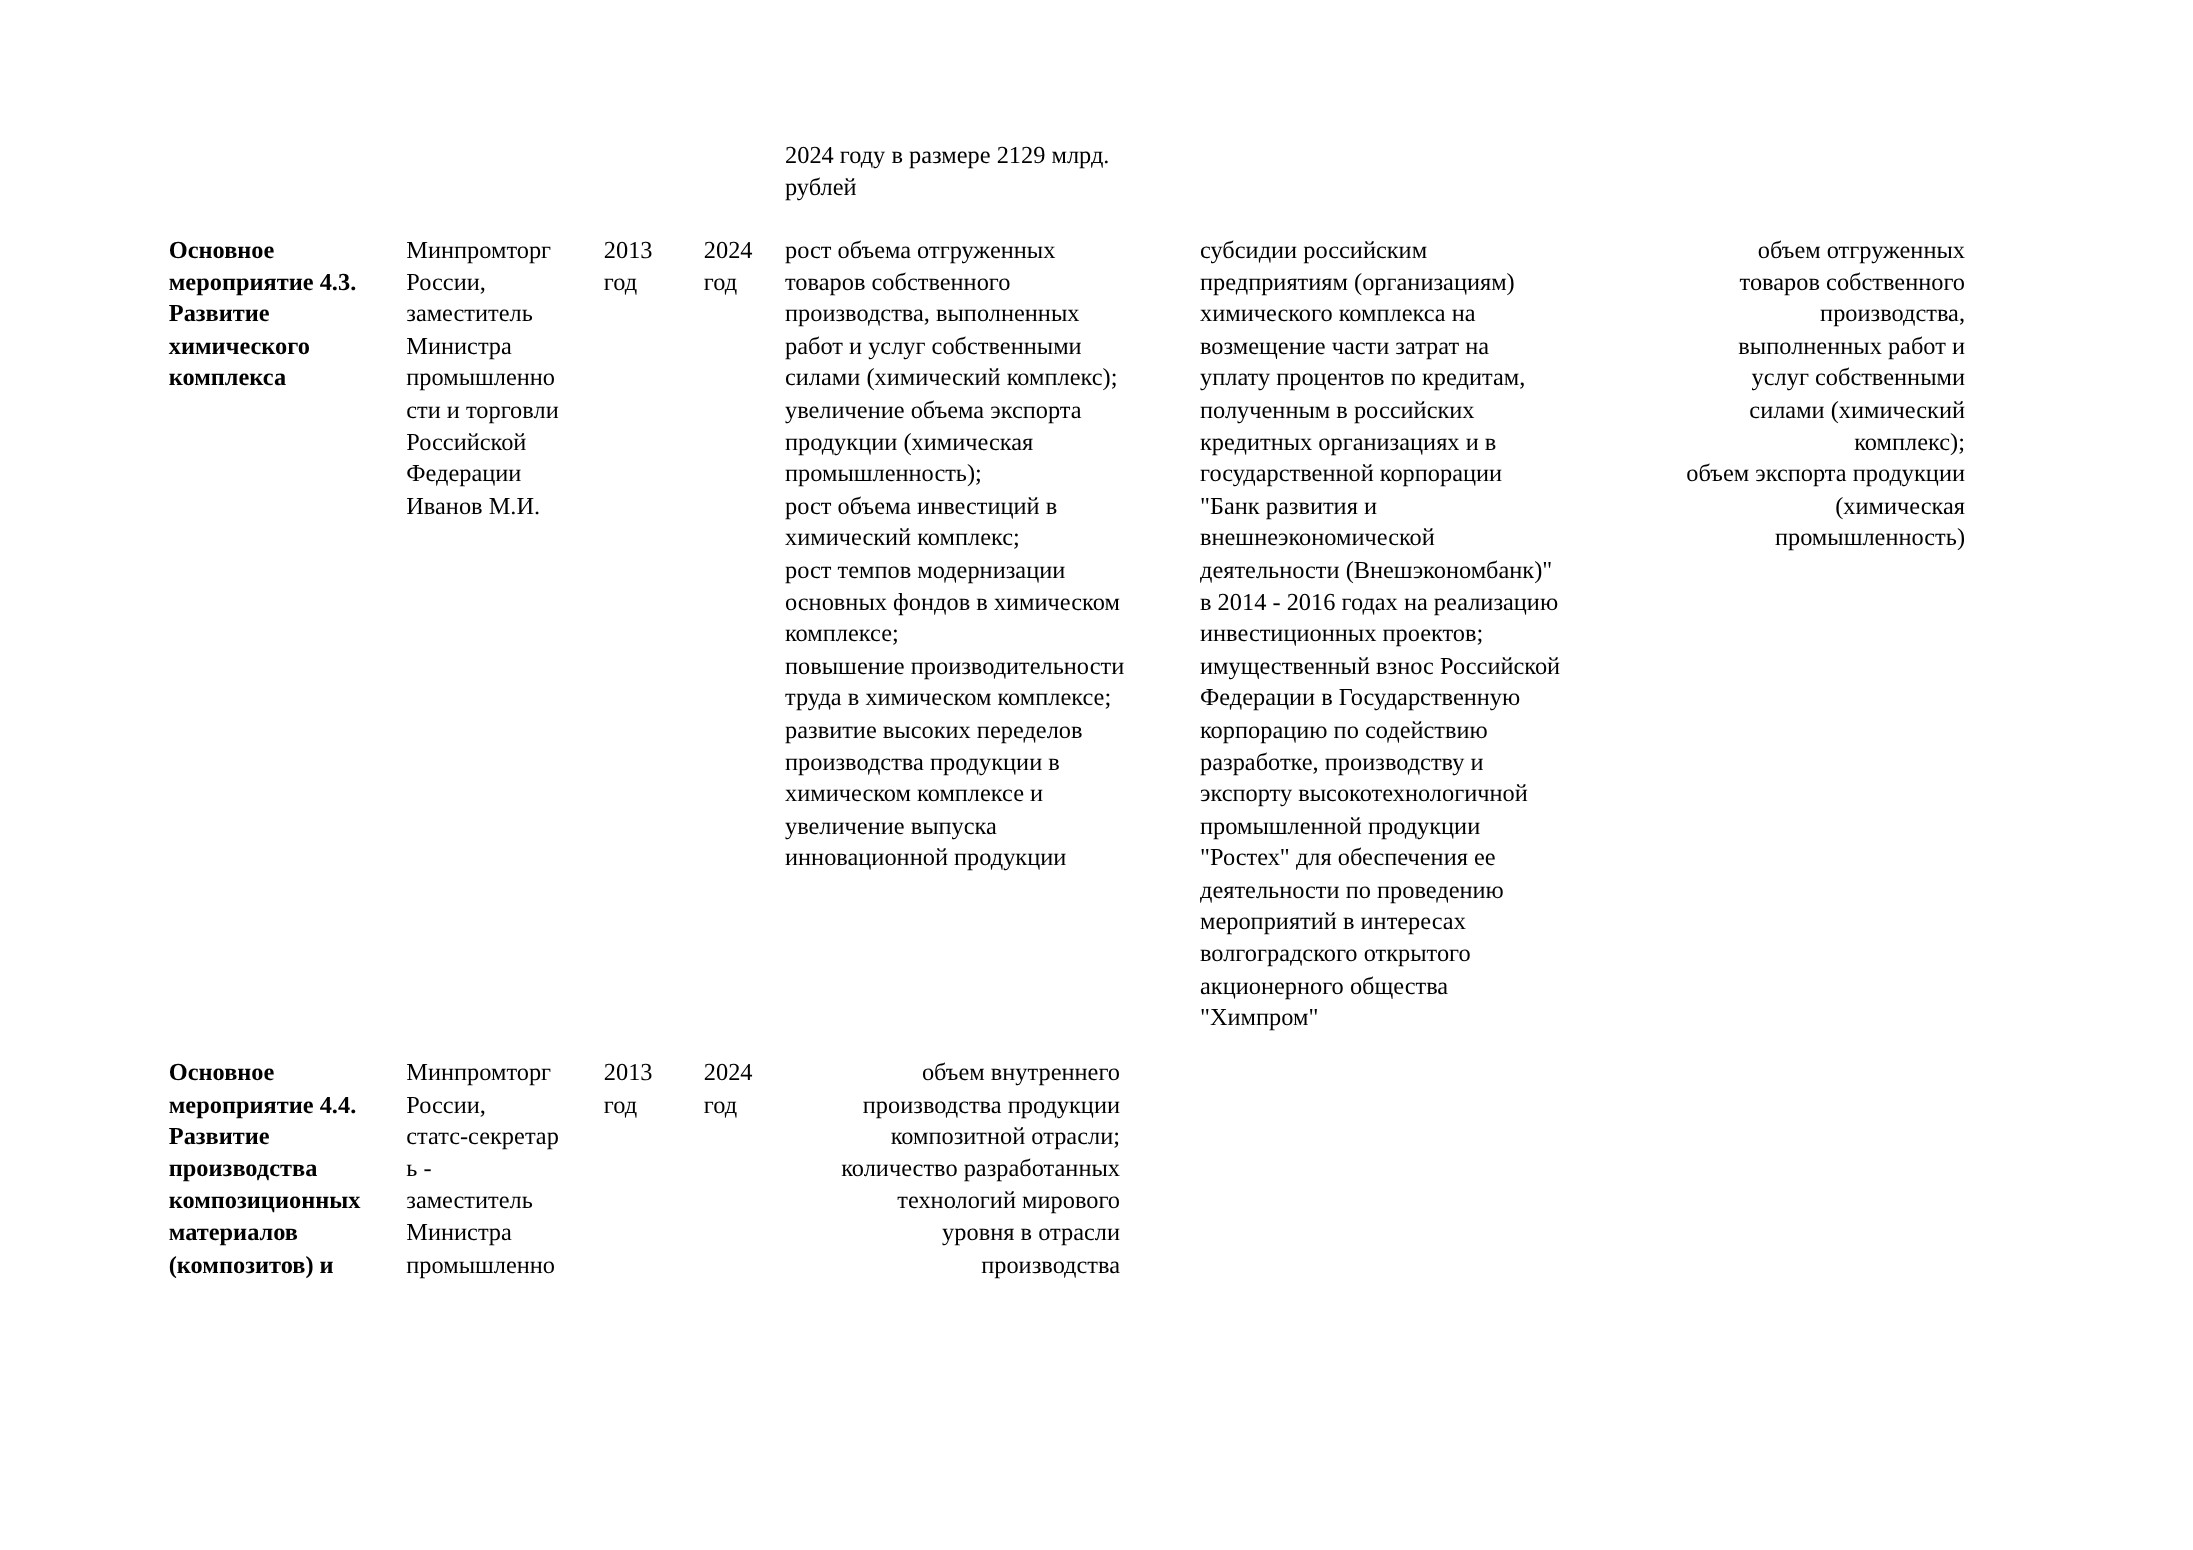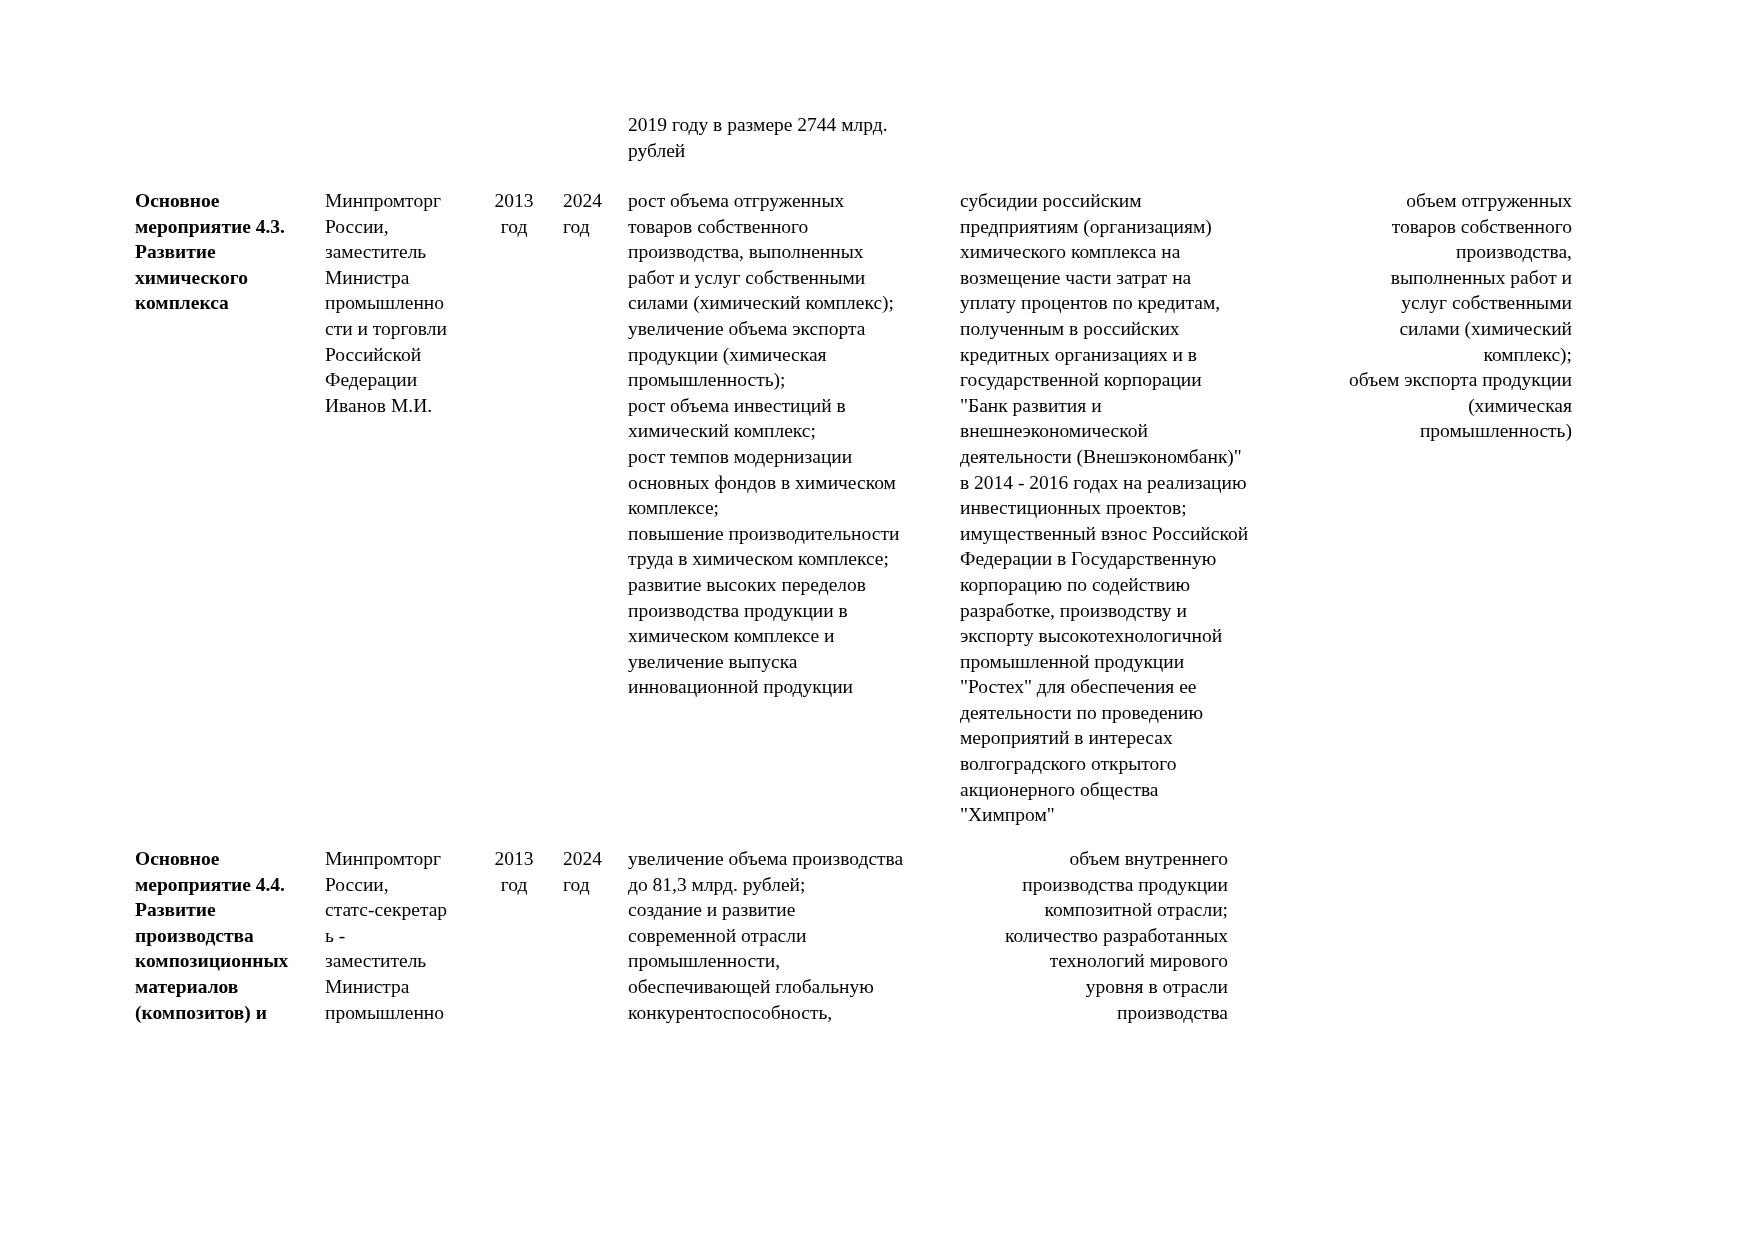--- a/index.html
+++ b/index.html
@@ -30,32 +30,32 @@
   .row {
     position: absolute;
     left: 135px;
     display: flex;
     align-items: flex-start;
   }
   .row-1 { top: 188px; }
   .row-2 { top: 846px; }
   .c1 { width: 178px; margin-right: 12px; font-weight: bold; }
   .c2 { width: 148px; margin-right: 10px; }
-  .c3 { width: 62px;  margin-right: 18px; text-align: center; }
+  .c3 { width: 62px;  margin-right: 18px; }
   .c4 { width: 52px;  margin-right: 13px; text-align: left; }
   .c5 { width: 324px; margin-right: 8px; }
   .c6 { width: 338px; margin-right: 6px; }
   .c7 { width: 268px; text-align: right; }
 </style>
 </head>
 <body>
 
 <div class="page">
 
-  <div class="cont">2019 году в размере 2744 млрд.
+  <div class="cont">2024 году в размере 2129 млрд.
 рублей</div>
 
   <div class="row row-1">
     <div class="cell c1">Основное
 мероприятие 4.3.
 Развитие
 химического
 комплекса</div>
     <div class="cell c2">Минпромторг
 России,
@@ -139,27 +139,20 @@
 России,
 статс-секретар
 ь -
 заместитель
 Министра
 промышленно</div>
     <div class="cell c3">2013
 год</div>
     <div class="cell c4">2024
 год</div>
-    <div class="cell c5">увеличение объема производства
-до 81,3 млрд. рублей;
-создание и развитие
-современной отрасли
-промышленности,
-обеспечивающей глобальную
-конкурентоспособность,</div>
     <div class="cell c7">объем внутреннего
 производства продукции
 композитной отрасли;
 количество разработанных
 технологий мирового
 уровня в отрасли
 производства</div>
   </div>
 
 </div>

